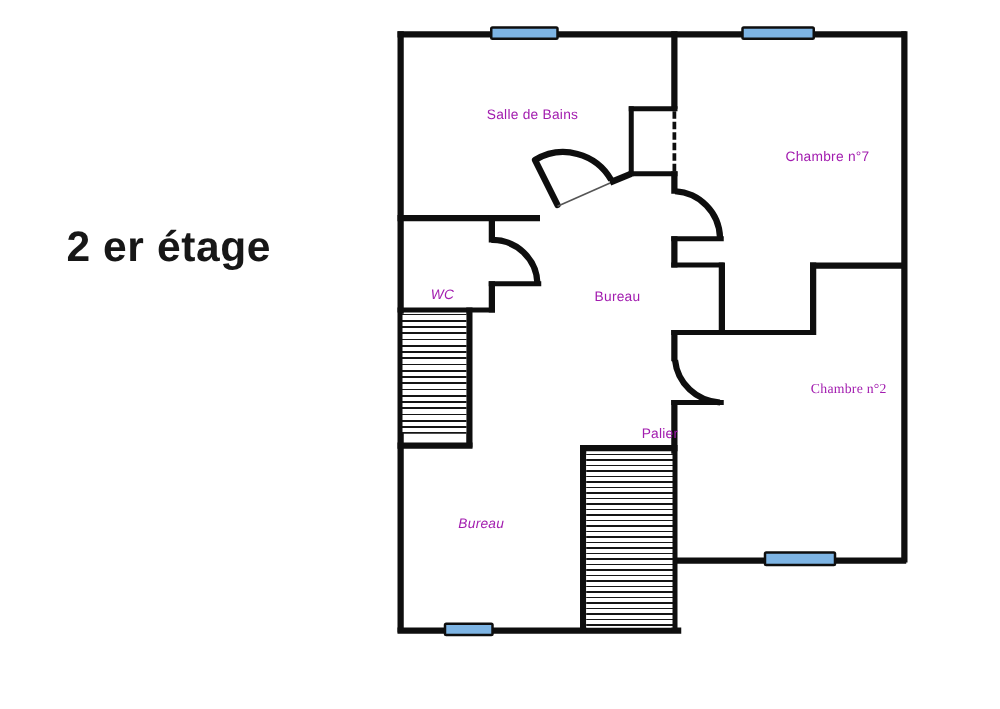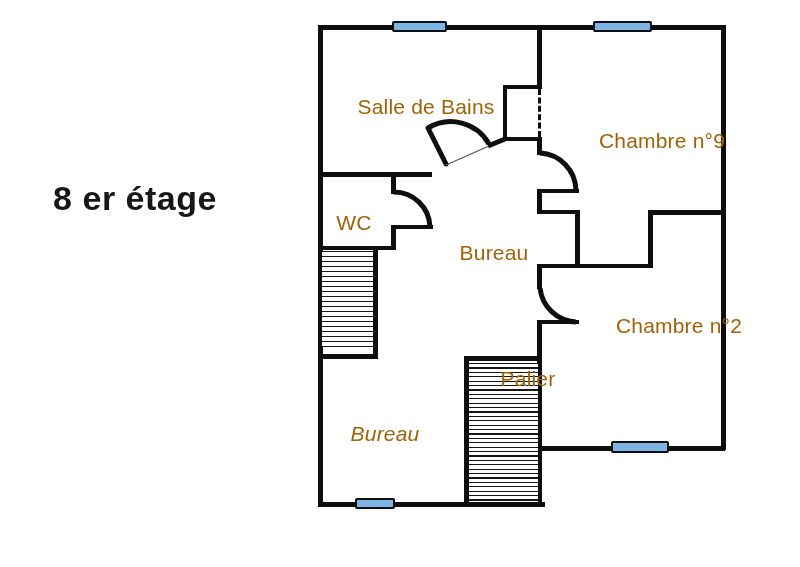--- a/index.html
+++ b/index.html
@@ -15,21 +15,21 @@
   }
   .stairs{
     position:absolute;
     background:repeating-linear-gradient(to bottom,#151515 0px,#151515 1.3px,#ffffff 1.3px,#ffffff 5px);
   }
   .stairs.fine{
     background:repeating-linear-gradient(to bottom,#151515 0px,#151515 1.2px,#ffffff 1.2px,#ffffff 4.4px);
   }
   .room-label{
     position:absolute;transform:translate(-50%,-50%);
-    font-size:21px;color:#a16207;white-space:nowrap;letter-spacing:0.2px;margin-top:15px;
+    font-size:11px;color:#a21caf;white-space:nowrap;letter-spacing:0.2px;
   }
   .floor-title{
     position:absolute;transform:translate(-50%,-50%);
     font-size:34px;font-weight:bold;color:#171717;white-space:nowrap;letter-spacing:0.5px;
   }
   svg.doors{position:absolute;left:0;top:0;width:800px;height:567px;pointer-events:none;}
 </style>
 </head>
 <body>
 
@@ -89,23 +89,23 @@
     <path d="M 446 165 L 489 146" fill="none" stroke="#555555" stroke-width="1.3"></path>
     <path d="M 488 146 L 505 139" fill="none" stroke="#0e0e0e" stroke-width="5"></path>
 
     <path d="M 540 153 A 38 38 0 0 1 576 190" fill="none" stroke="#0e0e0e" stroke-width="5"></path>
 
     <path d="M 540 288 A 38 38 0 0 0 576 322" fill="none" stroke="#0e0e0e" stroke-width="5"></path>
 
     <path d="M 393 192 A 36 36 0 0 1 430 227" fill="none" stroke="#0e0e0e" stroke-width="5"></path>
   </svg>
 
-  <div class="floor-title" style="left:135px;top:198px;">8 er étage</div>
+  <div class="floor-title" style="left:135px;top:198px;">2 er étage</div>
 
   <div class="room-label" style="left:426px;top:92px;">Salle de Bains</div>
-  <div class="room-label" style="left:662px;top:126px;">Chambre n°9</div>
-  <div class="room-label" style="left:354px;top:208px;">WC</div>
+  <div class="room-label" style="left:662px;top:126px;">Chambre n°7</div>
+  <div class="room-label" style="left:354px;top:236px;font-style:italic;">WC</div>
   <div class="room-label" style="left:494px;top:238px;">Bureau</div>
-  <div class="room-label" style="left:679px;top:311px;">Chambre n°2</div>
-  <div class="room-label" style="left:508px;top:364px;padding-left:40px;">Palier</div>
+  <div class="room-label" style="left:679px;top:311px;font-family:Liberation Serif, serif;">Chambre n°2</div>
+  <div class="room-label" style="left:508px;top:347px;padding-left:40px;">Palier</div>
   <div class="room-label" style="left:385px;top:419px;font-style:italic;">Bureau</div>
 
 </div>
 
 </body></html>

